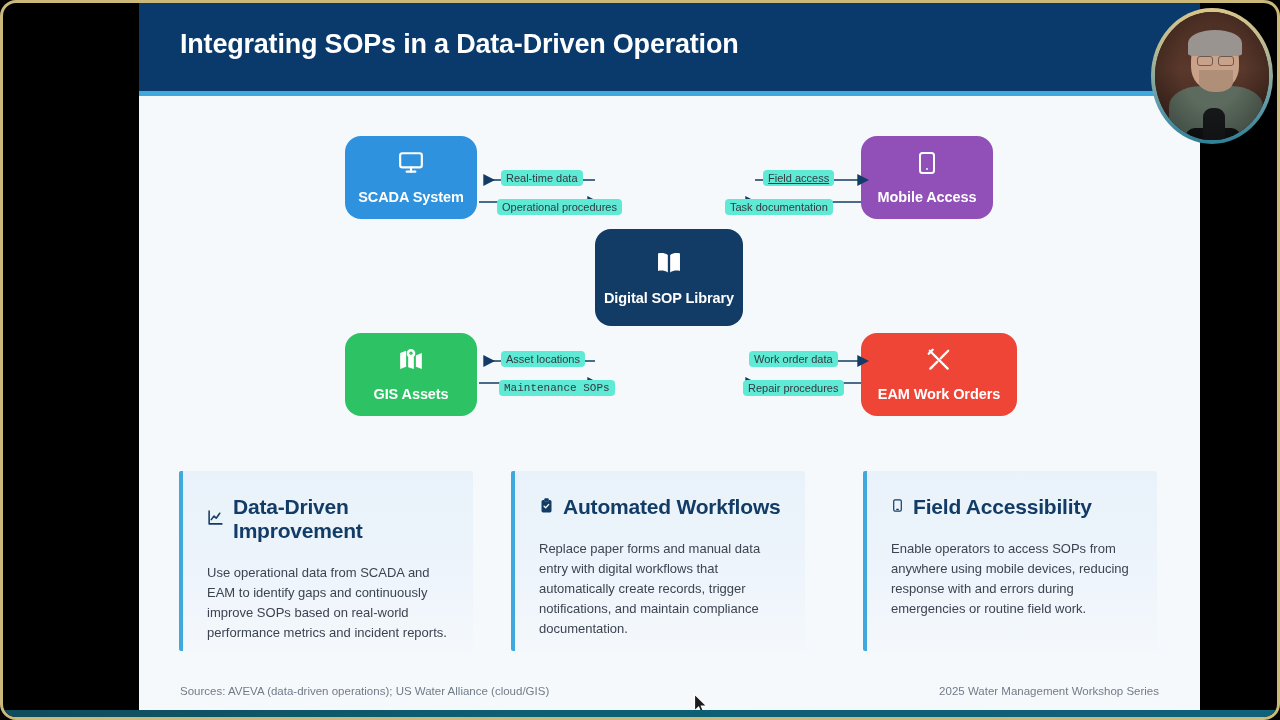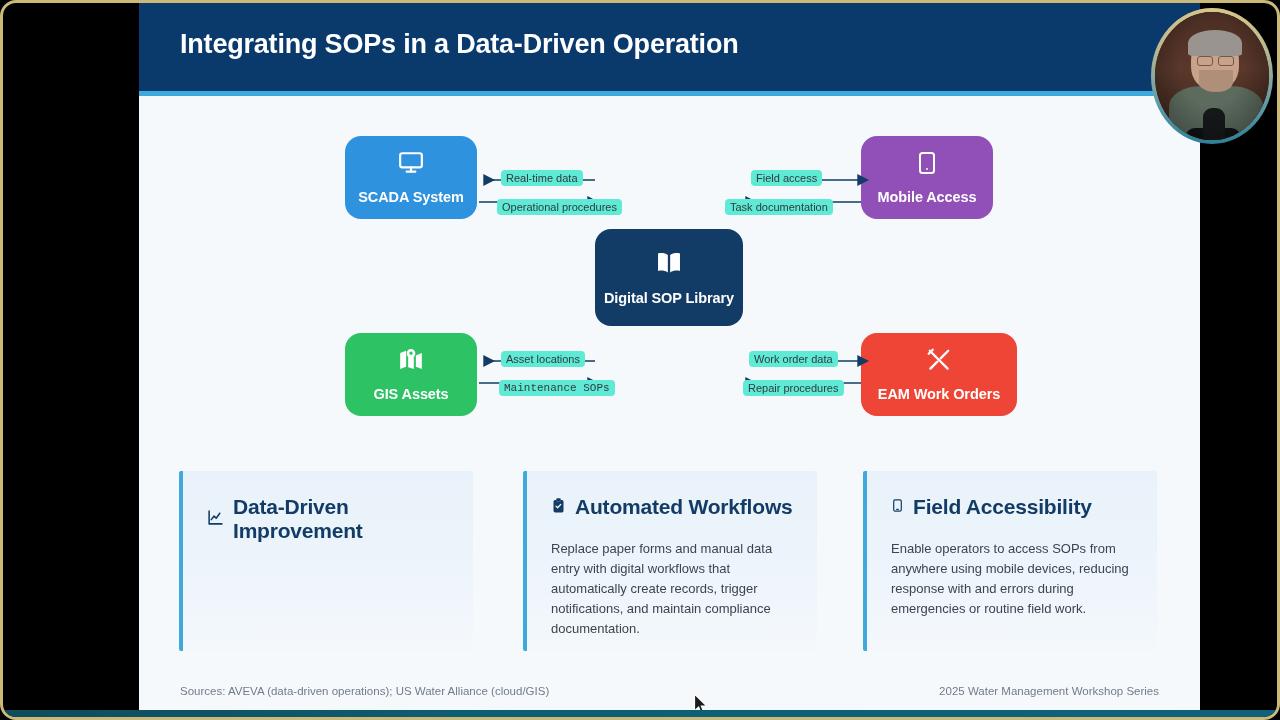--- a/index.html
+++ b/index.html
@@ -70,21 +70,21 @@
   
   #cards { position: absolute; left: 0; top: 468px; width: 100%; height: 180px; }
   .card {
     position: absolute; top: 0; width: 294px; height: 180px;
     background: linear-gradient(180deg,#e9f2fa 0%, #edf4fb 55%, #f4f8fc 100%);
     border-left: 4px solid #3fa9dd;
     border-radius: 2px;
     padding: 24px 24px 0 24px;
   }
   #card-1 { left: 40px; }
-  #card-2 { left: 384px; }
+  #card-2 { left: 372px; }
   #card-3 { left: 724px; }
   .card-head { display: flex; align-items: center; gap: 9px; margin-bottom: 20px; }
   .card-title { font-size: 21px; font-weight: bold; color: #123b66; letter-spacing: -0.2px; }
   .card-body { font-size: 13px; line-height: 20px; color: #3c4450; }
 
   
   #footer { position: absolute; left: 0; top: 682px; width: 100%; height: 30px; }
   #footer-left  { position: absolute; left: 41px; top: 0; font-size: 11.5px; color: #717c89; }
   #footer-right { position: absolute; right: 41px; top: 0; font-size: 11.5px; color: #717c89; }
 
@@ -208,21 +208,21 @@
         </svg>
         <div class="conn-label" style="left:24px; top:-4px;">Real-time data</div>
         <div class="conn-label" style="left:20px; top:25px;">Operational procedures</div>
       </div>
 
       <div class="conn" id="conn-mobile" style="left:604px; top:78px; width:118px; height:36px;">
         <svg width="118" height="36">
           <line x1="12" y1="6" x2="116" y2="6" stroke="#123b66" stroke-width="1.7" marker-end="url(#ah-r)"></line>
           <line x1="118" y1="28" x2="4" y2="28" stroke="#123b66" stroke-width="1.7" marker-end="url(#ah-l)"></line>
         </svg>
-        <div class="conn-label" style="left:8px; top:-4px;">Field access</div>
+        <div class="conn-label" style="left:20px; top:-4px;text-decoration:underline;">Field access</div>
         <div class="conn-label" style="left:-18px; top:25px;">Task documentation</div>
       </div>
 
       <div class="conn" id="conn-gis" style="left:338px; top:259px; width:120px; height:36px;">
         <svg width="120" height="36">
           <line x1="118" y1="6" x2="8" y2="6" stroke="#123b66" stroke-width="1.7" marker-end="url(#ah-l)"></line>
           <line x1="2" y1="28" x2="112" y2="28" stroke="#123b66" stroke-width="1.7" marker-end="url(#ah-r)"></line>
         </svg>
         <div class="conn-label" style="left:24px; top:-4px;">Asset locations</div>
         <div class="conn-label" style="left:22px; top:25px;font-family:Liberation Mono, monospace;">Maintenance SOPs</div>
@@ -244,20 +244,21 @@
       <div class="card" id="card-1">
         <div class="card-head">
           <span>
             <svg width="17" height="17" viewBox="0 0 24 24" fill="none" stroke="#123b66" stroke-width="2.2" stroke-linecap="round" stroke-linejoin="round">
               <path d="M3 3 v18 h18"></path>
               <path d="M6 15 l4 -5 l3 3 l5 -7"></path>
             </svg>
           </span>
           <span class="card-title">Data-Driven Improvement</span>
         </div>
+        <div class="card-body">Use operational data from SCADA and EAM to identify gaps and continuously improve SOPs based on real-world performance metrics and incident reports.</div>
       </div>
 
       <div class="card" id="card-2">
         <div class="card-head">
           <span>
             <svg width="15" height="17" viewBox="0 0 24 24" fill="#123b66">
               <path d="M15 3 h2.5 A2.5 2.5 0 0 1 20 5.5 v15 A2.5 2.5 0 0 1 17.5 23 h-11 A2.5 2.5 0 0 1 4 20.5 v-15 A2.5 2.5 0 0 1 6.5 3 H9 v2 h6 z"></path>
               <rect x="8.5" y="0.5" width="7" height="4.5" rx="1.4"></rect>
               <path d="M8 13 l2.6 2.6 l5 -5.4" fill="none" stroke="#ffffff" stroke-width="2" stroke-linecap="round" stroke-linejoin="round"></path>
             </svg>

